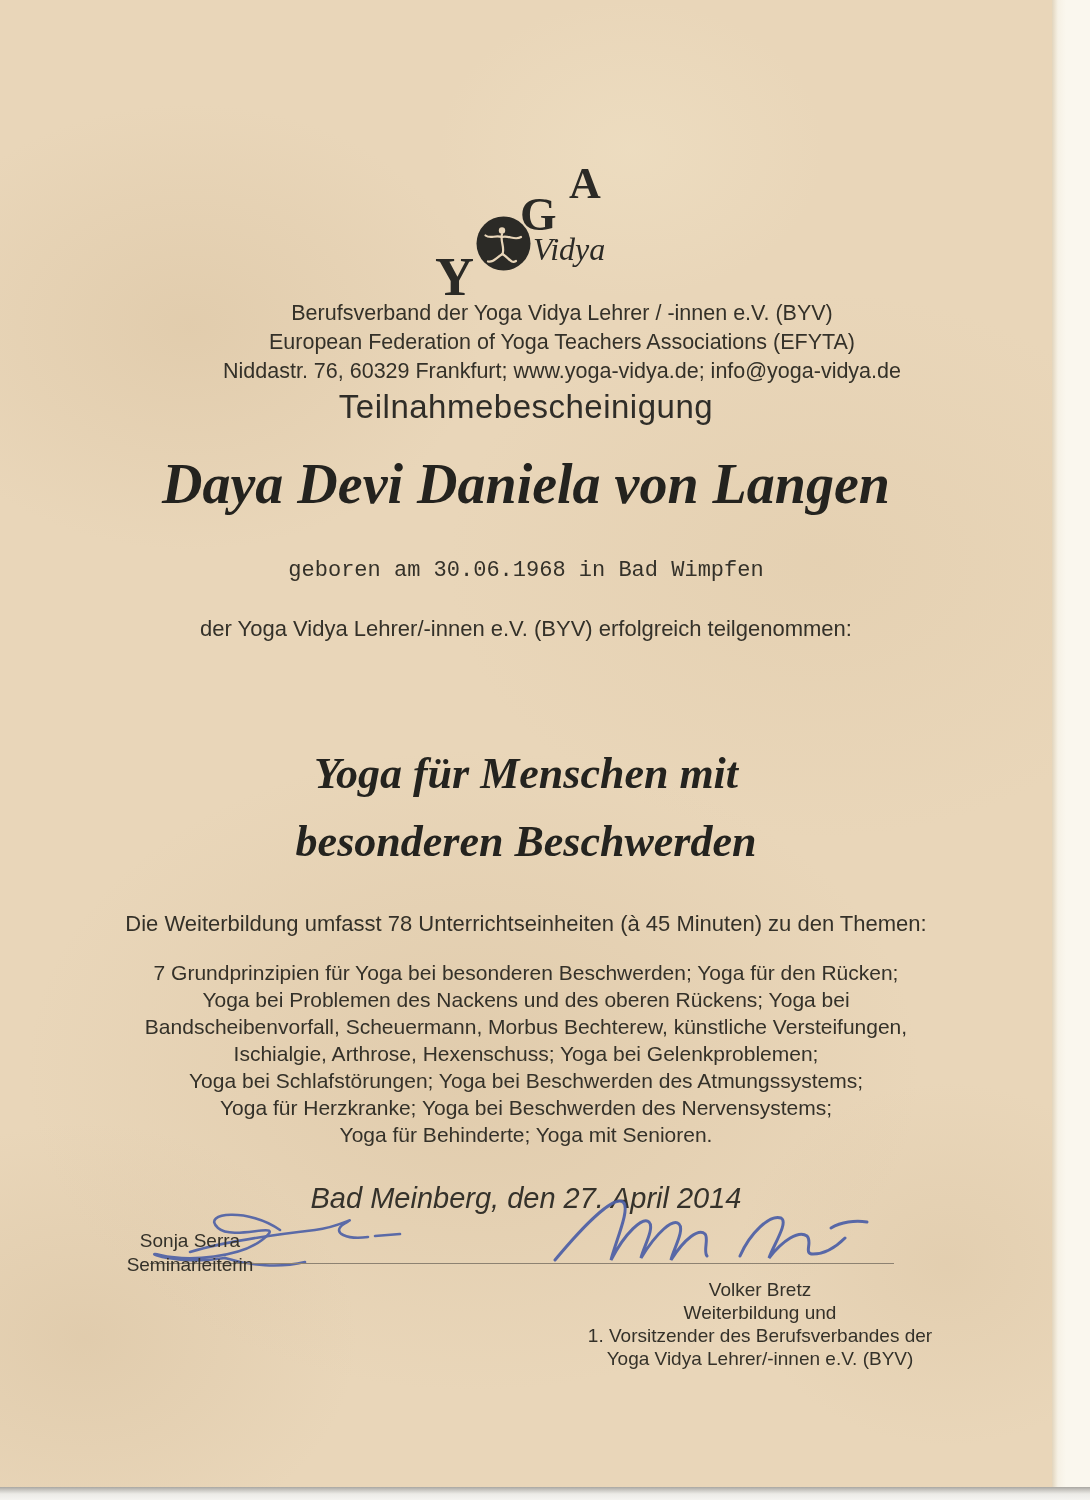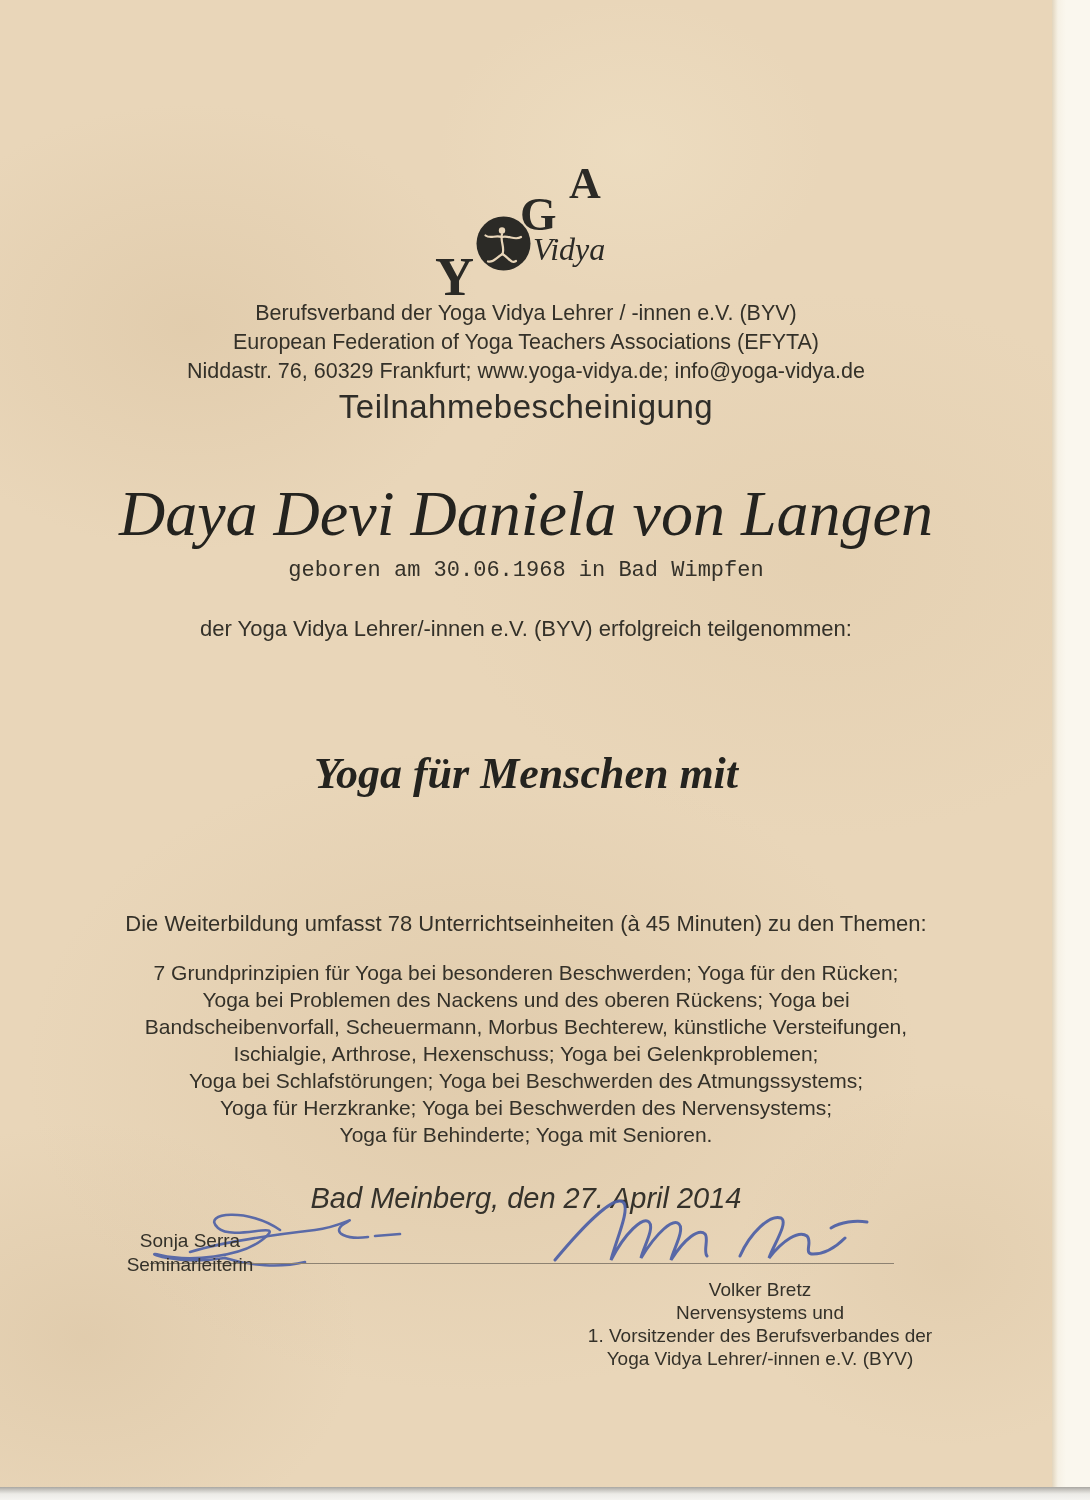--- a/index.html
+++ b/index.html
@@ -31,23 +31,23 @@
     background:linear-gradient(to bottom,#a9a7a2 0px,#c9c7c2 3px,#ecebe7 7px,#f5f4f1 13px);
   }
   .abs{position:absolute;}
   .center-col{left:0;width:1052px;text-align:center;}
   .script{font-family:"Liberation Serif","DejaVu Serif",serif;font-style:italic;color:#24231f;}
   
   .logo-letter{font-family:"Liberation Serif","DejaVu Serif",serif;font-weight:bold;color:#2b2a26;line-height:1;}
   #logo-circle{position:absolute;left:476px;top:216px;width:55px;height:55px;}
   #logo-vidya{position:absolute;left:533px;top:231px;font-family:"Liberation Serif","DejaVu Serif",serif;
     font-style:italic;font-weight:normal;font-size:32px;color:#2b2a26;}
-  .org-lines{top:299px;font-size:21.5px;line-height:29px;color:#343129;}
+  .org-lines{top:299px;font-size:21.5px;line-height:29px;color:#343129;padding-left:36px;}
   #doc-type{top:388px;font-size:33px;letter-spacing:.5px;color:#2f2d28;}
-  #recipient-name{top:477px;font-size:64px;font-weight:400;}
+  #recipient-name{top:452px;font-size:56px;font-weight:700;}
   #birth-line{top:558px;font-size:22px;color:#343129;font-family:Liberation Mono, monospace;}
   #intro-lines{top:614px;font-size:22px;line-height:29.5px;color:#343129;}
   #course-title{top:740px;font-size:44px;line-height:68px;font-weight:600;}
   #scope-line{top:911px;font-size:22px;color:#343129;}
   #topics{top:959px;font-size:21px;line-height:27px;color:#343129;}
   #date-line{top:1182px;font-size:29px;font-style:italic;color:#35322b;}
   #sig-line{position:absolute;left:150px;top:1263px;width:744px;height:1px;background:#8d8272;}
   .sig-label{font-size:19px;line-height:24px;color:#343129;}
   #left-label{left:60px;top:1229px;width:260px;text-align:center;}
   #right-label{left:570px;top:1278px;width:380px;text-align:center;line-height:23px;}
@@ -91,20 +91,21 @@
 
   <div class="abs center-col script" id="recipient-name">Daya Devi Daniela von Langen</div>
   <div class="abs center-col" id="birth-line">geboren am 30.06.1968 in Bad Wimpfen</div>
 
   <div class="abs center-col" id="intro-lines">
     <div>der Yoga Vidya Lehrer/-innen e.V. (BYV) erfolgreich teilgenommen:</div>
   </div>
 
   <div class="abs center-col script" id="course-title">
     <div>Yoga für Menschen mit</div>
+    <div>besonderen Beschwerden</div>
   </div>
 
   <div class="abs center-col" id="scope-line">Die Weiterbildung umfasst 78 Unterrichtseinheiten (à 45 Minuten) zu den Themen:</div>
 
   <div class="abs center-col" id="topics">
     <div>7 Grundprinzipien für Yoga bei besonderen Beschwerden; Yoga für den Rücken;</div>
     <div>Yoga bei Problemen des Nackens und des oberen Rückens; Yoga bei</div>
     <div>Bandscheibenvorfall, Scheuermann, Morbus Bechterew, künstliche Versteifungen,</div>
     <div>Ischialgie, Arthrose, Hexenschuss; Yoga bei Gelenkproblemen;</div>
     <div>Yoga bei Schlafstörungen; Yoga bei Beschwerden des Atmungssystems;</div>
@@ -133,17 +134,17 @@
 
   <div id="sig-line"></div>
 
   <div class="abs sig-label" id="left-label">
     <div>Sonja Serra</div>
     <div>Seminarleiterin</div>
   </div>
 
   <div class="abs sig-label" id="right-label">
     <div>Volker Bretz</div>
-    <div>Nervensystems und</div>
+    <div>Weiterbildung und</div>
     <div>1. Vorsitzender des Berufsverbandes der</div>
     <div>Yoga Vidya Lehrer/-innen e.V. (BYV)</div>
   </div>
 </div>
 
 </body></html>

